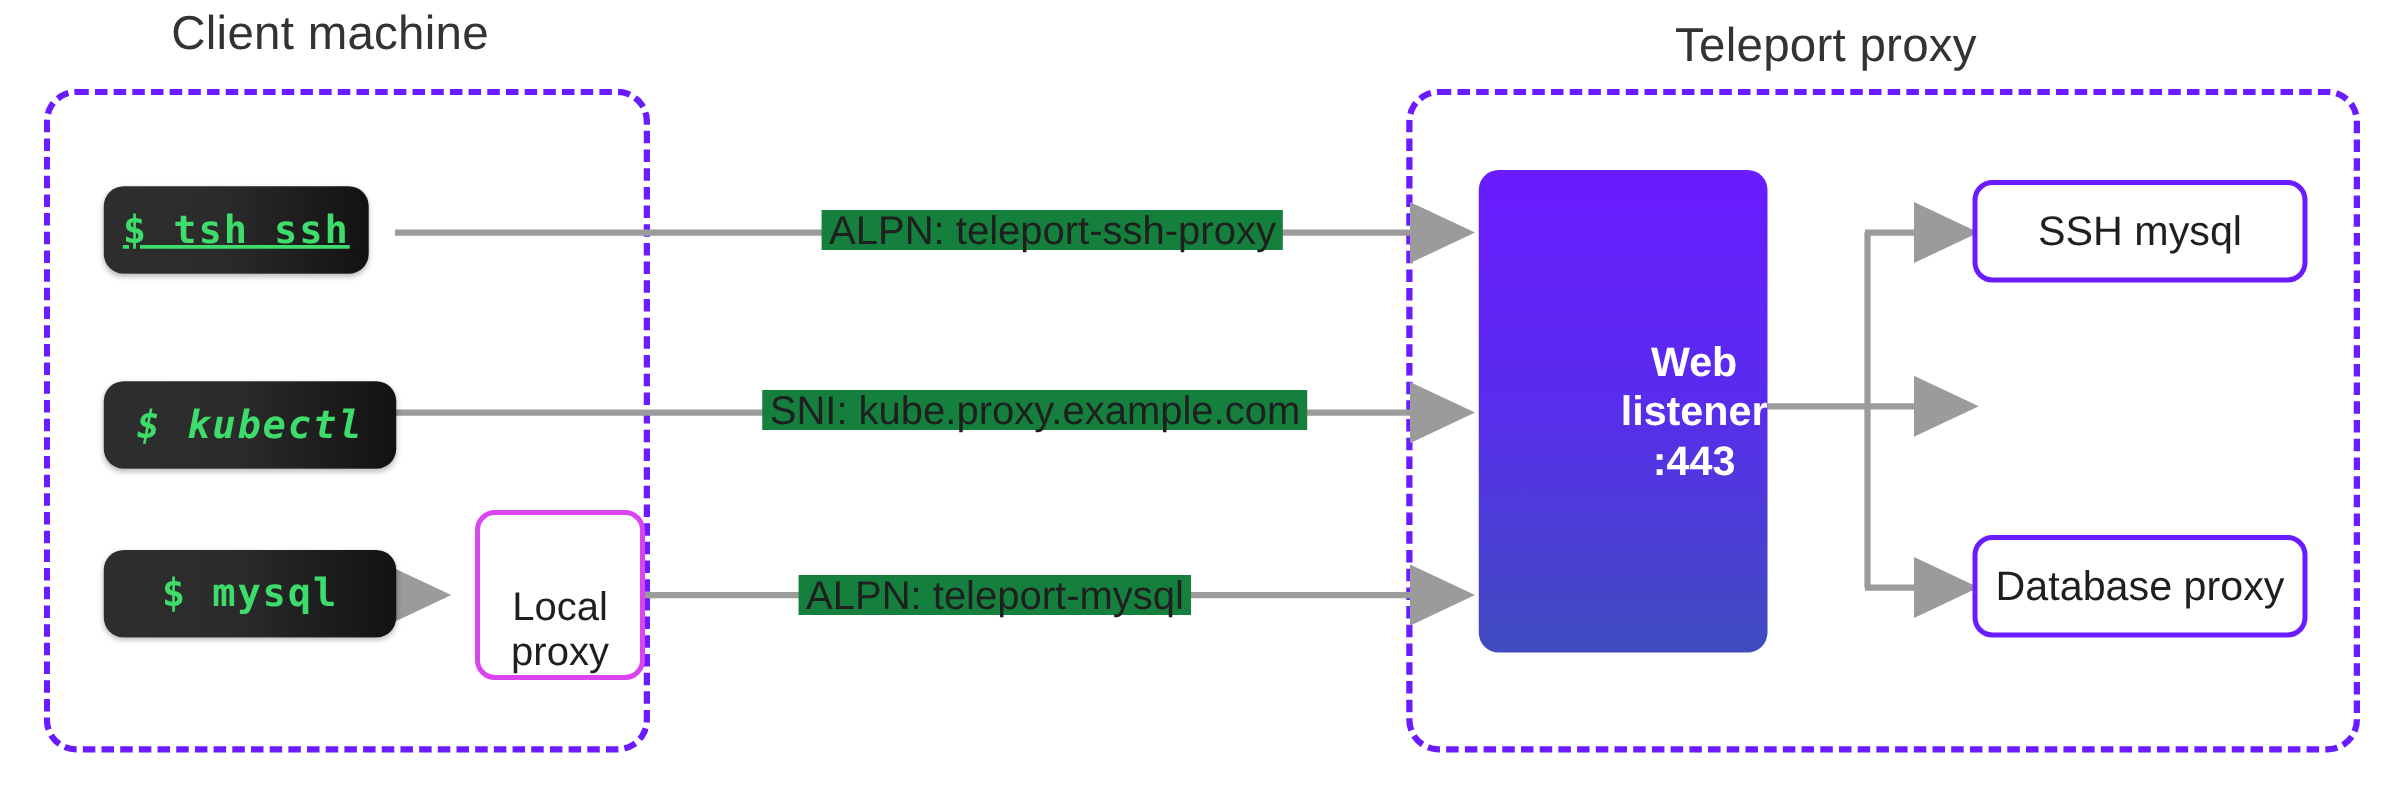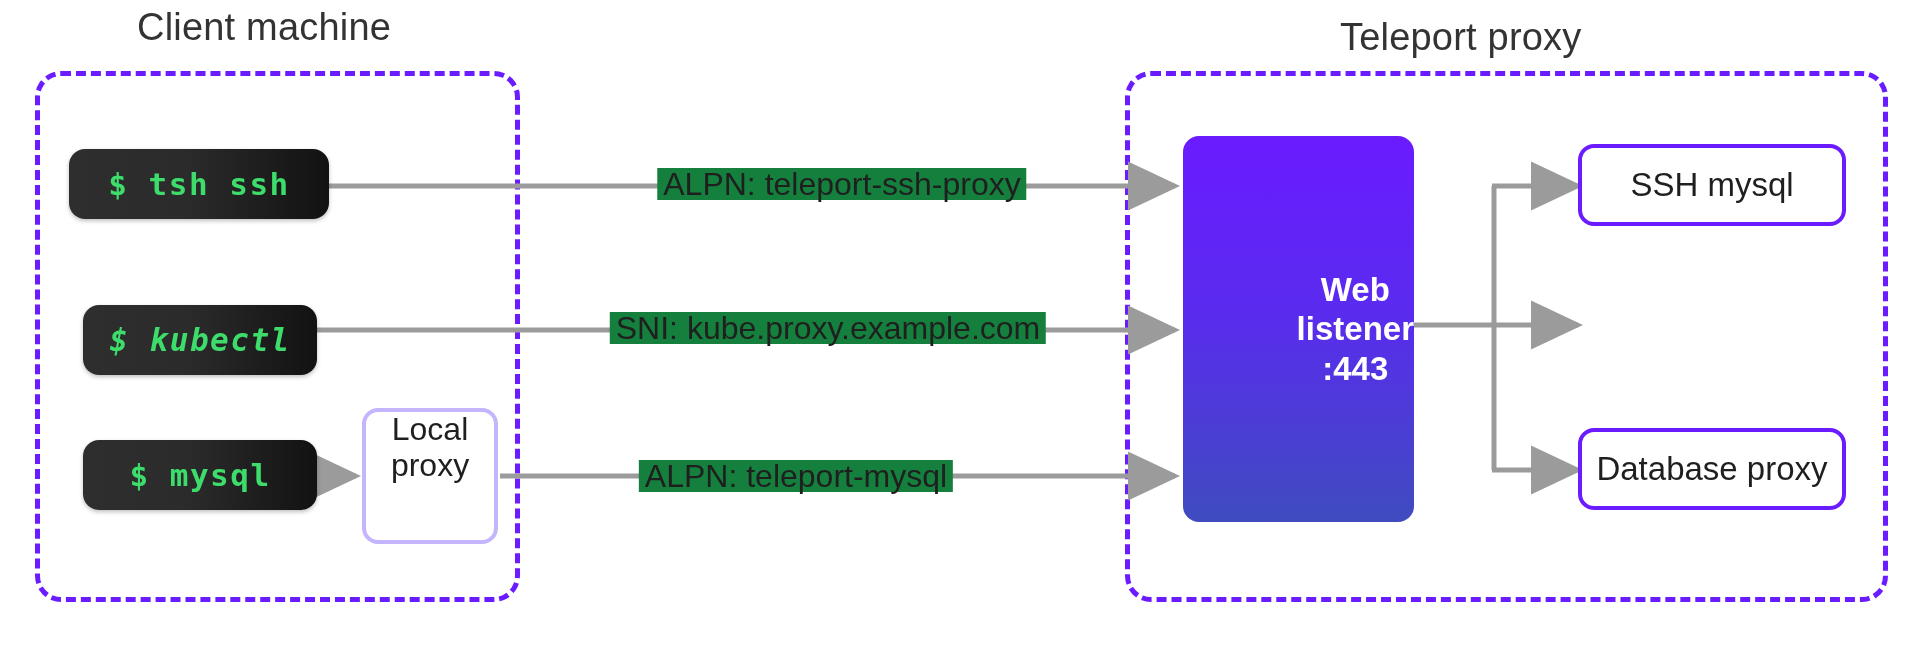--- a/index.html
+++ b/index.html
@@ -51,30 +51,31 @@
     font-weight: bold;
     font-size: 31px;
     letter-spacing: 1.5px;
     white-space: nowrap;
   }
 
   
   .node-grey {
     position: absolute;
     box-sizing: border-box;
-    border: 4px solid #c4b5fd;
-    border-radius: 16px;
-    background: #ffffff;
-    display: flex;
-    align-items: flex-start;
+    border: 4px solid #d946ef;
+    border-radius: 16px;
+    background: #ffffff;
+    display: flex;
+    align-items: flex-end;
     justify-content: center;
     text-align: center;
     font-size: 32px;
     color: #1f1f1f;
     line-height: 1.12;
+    margin-left: 18px;
   }
 
   
   .node-purple {
     position: absolute;
     box-sizing: border-box;
     border: 4px solid #6A1BFF;
     border-radius: 16px;
     background: #ffffff;
     display: flex;
@@ -162,21 +163,21 @@
 
     <line x1="1492" y1="470" x2="1578" y2="470" stroke="#9b9b9b" stroke-width="5" marker-end="url(#arrowGray)"></line>
   </svg>
 
   <div class="edge-label" style="left:842px; top:184px;">ALPN: teleport-ssh-proxy</div>
 
   <div class="edge-label" style="left:828px; top:328px;">SNI: kube.proxy.example.com</div>
 
   <div class="edge-label" style="left:796px; top:476px;text-align:right;">ALPN: teleport-mysql</div>
 
-  <div class="terminal" style="left:69px; top:149px; width:260px; height:70px;">
+  <div class="terminal" style="left:83px; top:149px; width:212px; height:70px;text-decoration:underline;">
     <span>$ tsh ssh</span>
   </div>
 
   <div class="terminal" style="left:83px; top:305px; width:234px; height:70px;font-style:italic;">
     <span>$ kubectl</span>
   </div>
 
   <div class="terminal" style="left:83px; top:440px; width:234px; height:70px;">
     <span>$ mysql</span>
   </div>

